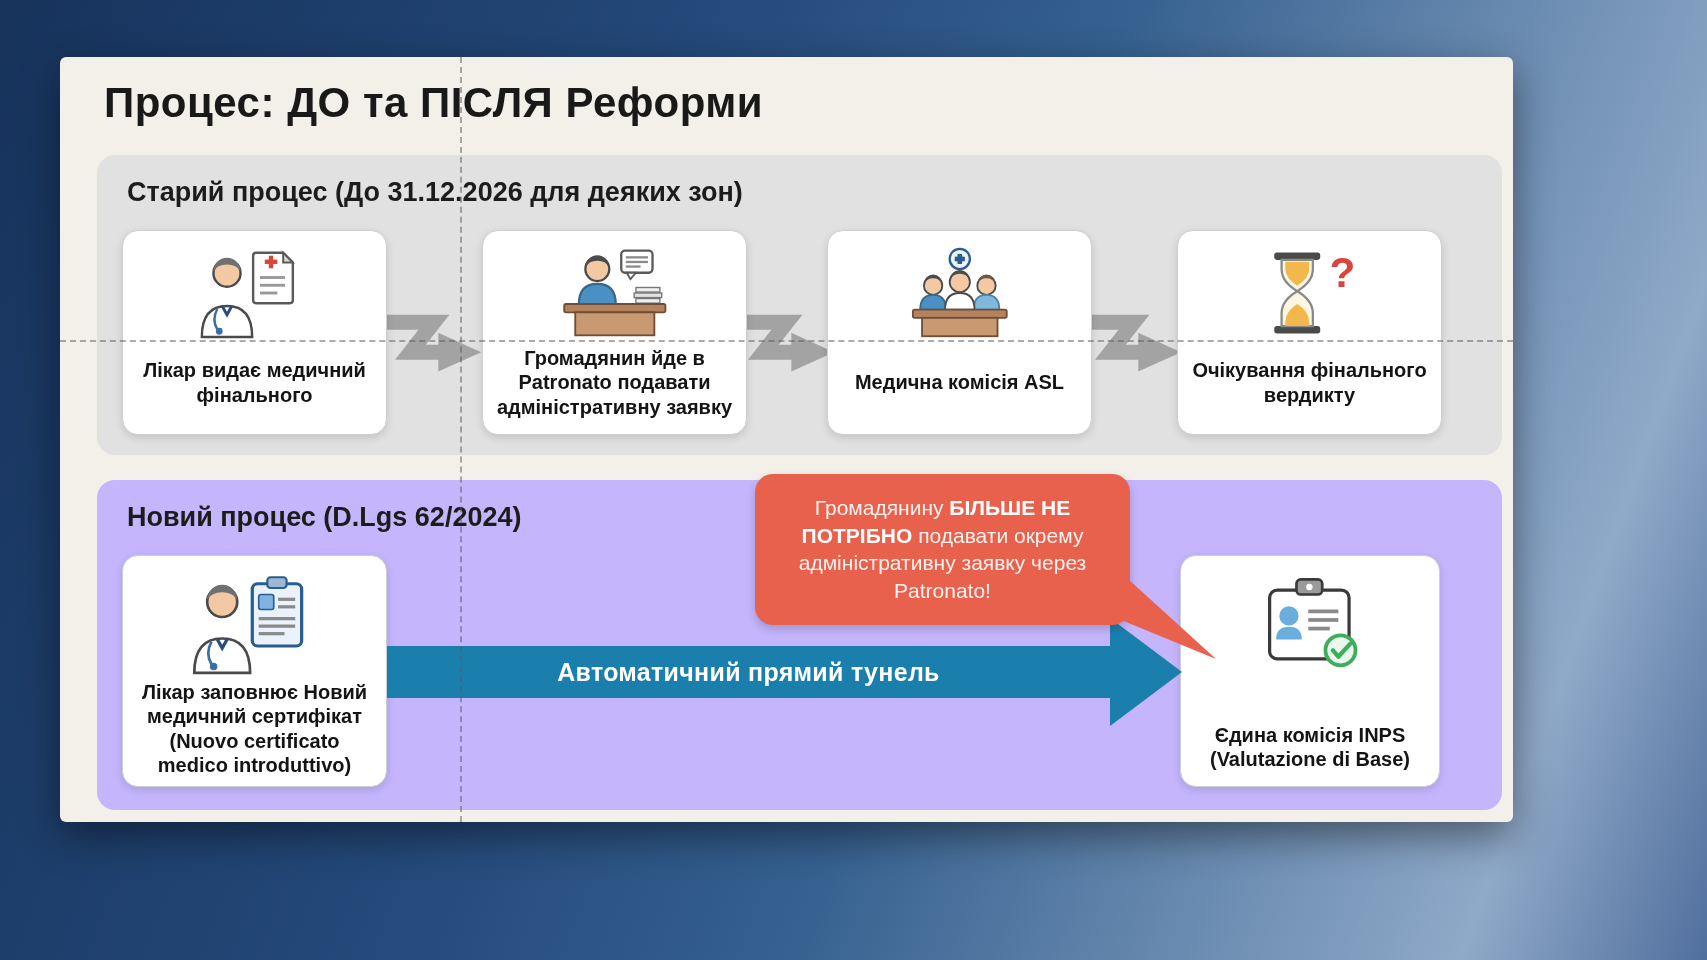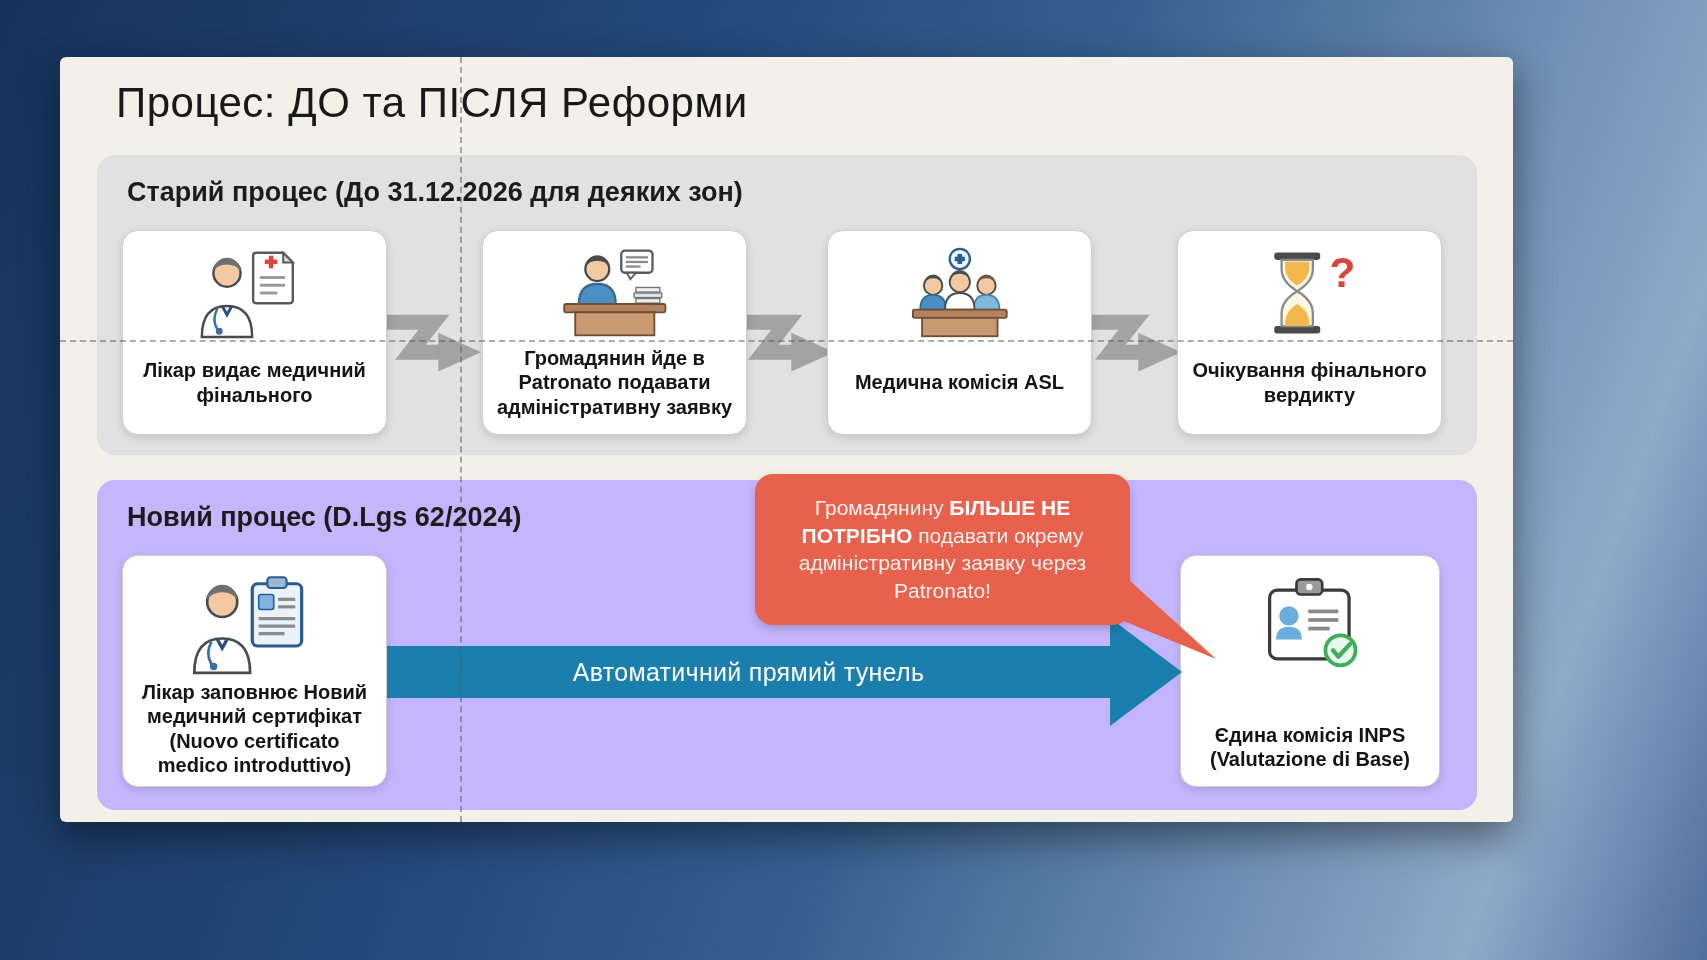--- a/index.html
+++ b/index.html
@@ -7,24 +7,24 @@
     width: 1707px; height: 960px; overflow: hidden; position: relative;
     background: linear-gradient(110deg, #17335c 0%, #24497a 35%, #35608f 55%, #8fa9c8 88%, #516f9e 100%);
     font-family: "Liberation Sans", "DejaVu Sans", sans-serif;
   }
   .slide {
     position: absolute; left: 60px; top: 57px; width: 1453px; height: 765px;
     background: #f3f0e9; border-radius: 6px;
     box-shadow: 0 14px 40px rgba(0,0,0,.45);
   }
   .slide-title {
-    position: absolute; left: 56px; top: 22px;
-    font-size: 42px; font-weight: normal; color: #191919; letter-spacing: .5px;
-  }
-  .section { position: absolute; left: 37px; width: 1380px; border-radius: 18px; }
+    position: absolute; left: 44px; top: 22px;
+    font-size: 42px; font-weight: bold; color: #191919; letter-spacing: .5px;
+  }
+  .section { position: absolute; left: 37px; width: 1380px; border-radius: 18px; padding-left: 25px; }
   .section.old { top: 98px; height: 300px; background: #e1e1e1; }
   .section.new { top: 423px; height: 330px; background: #c4b5fd; }
   .section-heading {
     position: absolute; left: 30px; top: 22px;
     font-size: 27px; font-weight: bold; color: #1c1c1c;
   }
   .card {
     position: absolute; background: #ffffff; border: 1px solid #cfcfcf; border-radius: 16px;
     box-shadow: 0 3px 8px rgba(0,0,0,.13);
     display: flex; flex-direction: column; align-items: center;
@@ -41,21 +41,21 @@
     flex: 1; display: flex; align-items: center; justify-content: center;
     text-align: center; font-size: 20px; font-weight: bold; color: #141414; line-height: 1.22;
   }
   .zigzag { position: absolute; top: 150px; width: 110px; height: 75px; z-index: 0; }
   .tunnel {
     position: absolute; left: 290px; top: 138px; width: 795px; height: 108px;
     display: flex; align-items: center; z-index: 2;
   }
   .tunnel-body { flex: 1; height: 52px; background: #1b7fae; display: flex; align-items: center; justify-content: center; }
   .tunnel-head { width: 0; height: 0; border-top: 54px solid transparent; border-bottom: 54px solid transparent; border-left: 72px solid #1b7fae; }
-  .tunnel-label { color: #ffffff; font-size: 25px; font-weight: normal; letter-spacing: .3px; white-space: nowrap; }
+  .tunnel-label { color: #ffffff; font-size: 25px; font-weight: bold; letter-spacing: .3px; white-space: nowrap; }
   .callout {
     position: absolute; left: 658px; top: -6px; width: 375px;
     background: #e8614d; border-radius: 18px; padding: 20px 24px; box-sizing: border-box;
     color: #fdf2ef; font-size: 21px; line-height: 1.32; text-align: center;
     z-index: 5; box-shadow: 0 4px 10px rgba(0,0,0,.18);
   }
   .callout-bold { font-weight: bold; color: #ffffff; }
   .callout-tail { position: absolute; right: -86px; bottom: -34px; width: 180px; height: 80px; }
   .guide-v { position: absolute; left: 400px; top: 0; width: 0; height: 765px; border-left: 2px dashed rgba(90,90,90,.5); z-index: 20; pointer-events: none; }
   .guide-h { position: absolute; left: 0; top: 283px; width: 1453px; height: 0; border-top: 2px dashed rgba(90,90,90,.5); z-index: 20; pointer-events: none; }

